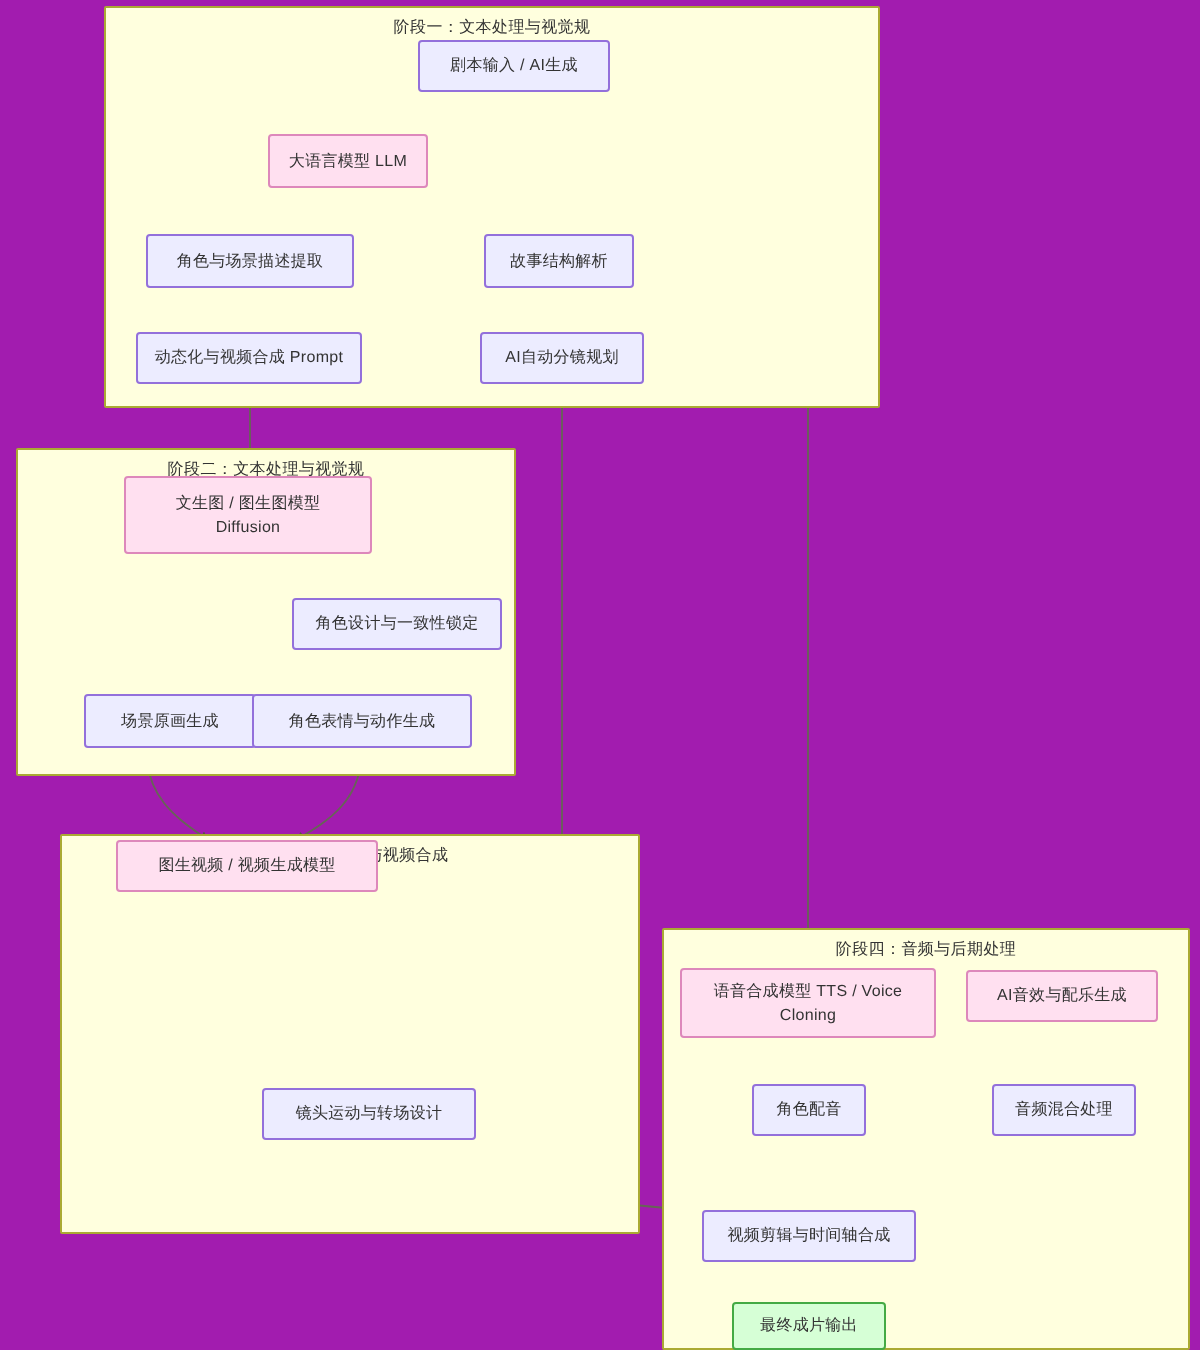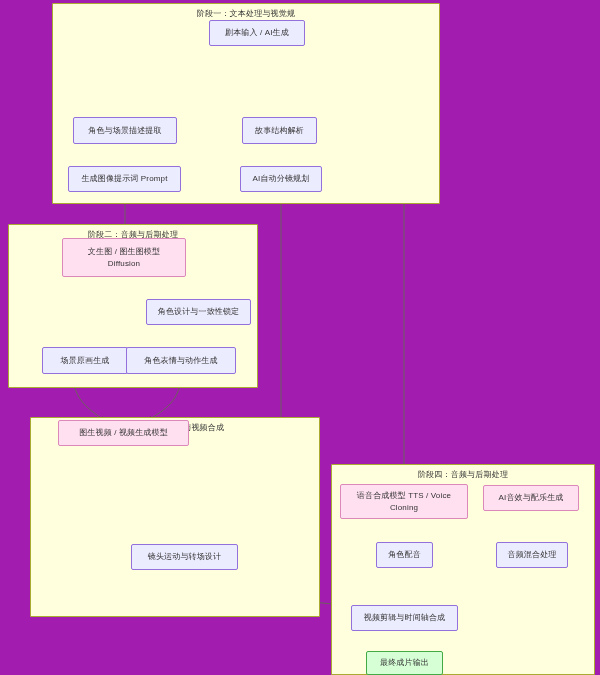--- a/index.html
+++ b/index.html
@@ -124,46 +124,49 @@
 
       <path d="M 404,631 L 404,650"></path>
     </g>
   </svg>
 
   <div class="cluster" style="left:52px; top:3px; width:388px; height:201px;">
     <div class="cluster-label">阶段一：文本处理与视觉规</div>
   </div>
 
   <div class="cluster" style="left:8px; top:224px; width:250px; height:164px;">
-    <div class="cluster-label">阶段二：音频与后期处理</div>
+    <div class="cluster-label">阶段二：文本处理与视觉规</div>
   </div>
 
   <div class="cluster" style="left:30px; top:417px; width:290px; height:200px;">
     <div class="cluster-label">阶段三：动态化与视频合成</div>
   </div>
 
   <div class="cluster" style="left:331px; top:464px; width:264px; height:211px;">
     <div class="cluster-label">阶段四：音频与后期处理</div>
   </div>
 
   <div class="node node-default" style="left:209px; top:20px; width:96px; height:26px;justify-content:center;">
     <span>剧本输入 / AI生成</span>
   </div>
 
+  <div class="node node-model" style="left:134px; top:67px; width:80px; height:27px;">
+    <span>大语言模型 LLM</span>
+  </div>
 
   <div class="node node-default" style="left:73px; top:117px; width:104px; height:27px;">
     <span>角色与场景描述提取</span>
   </div>
 
   <div class="node node-default" style="left:242px; top:117px; width:75px; height:27px;">
     <span>故事结构解析</span>
   </div>
 
   <div class="node node-default" style="left:68px; top:166px; width:113px; height:26px;">
-    <span>生成图像提示词 Prompt</span>
+    <span>动态化与视频合成 Prompt</span>
   </div>
 
   <div class="node node-default" style="left:240px; top:166px; width:82px; height:26px;justify-content:flex-end;">
     <span>AI自动分镜规划</span>
   </div>
 
   <div class="node node-model" style="left:62px; top:238px; width:124px; height:39px; flex-direction:column; justify-content:center;">
     <span>文生图 / 图生图模型</span>
     <span>Diffusion</span>
   </div>

